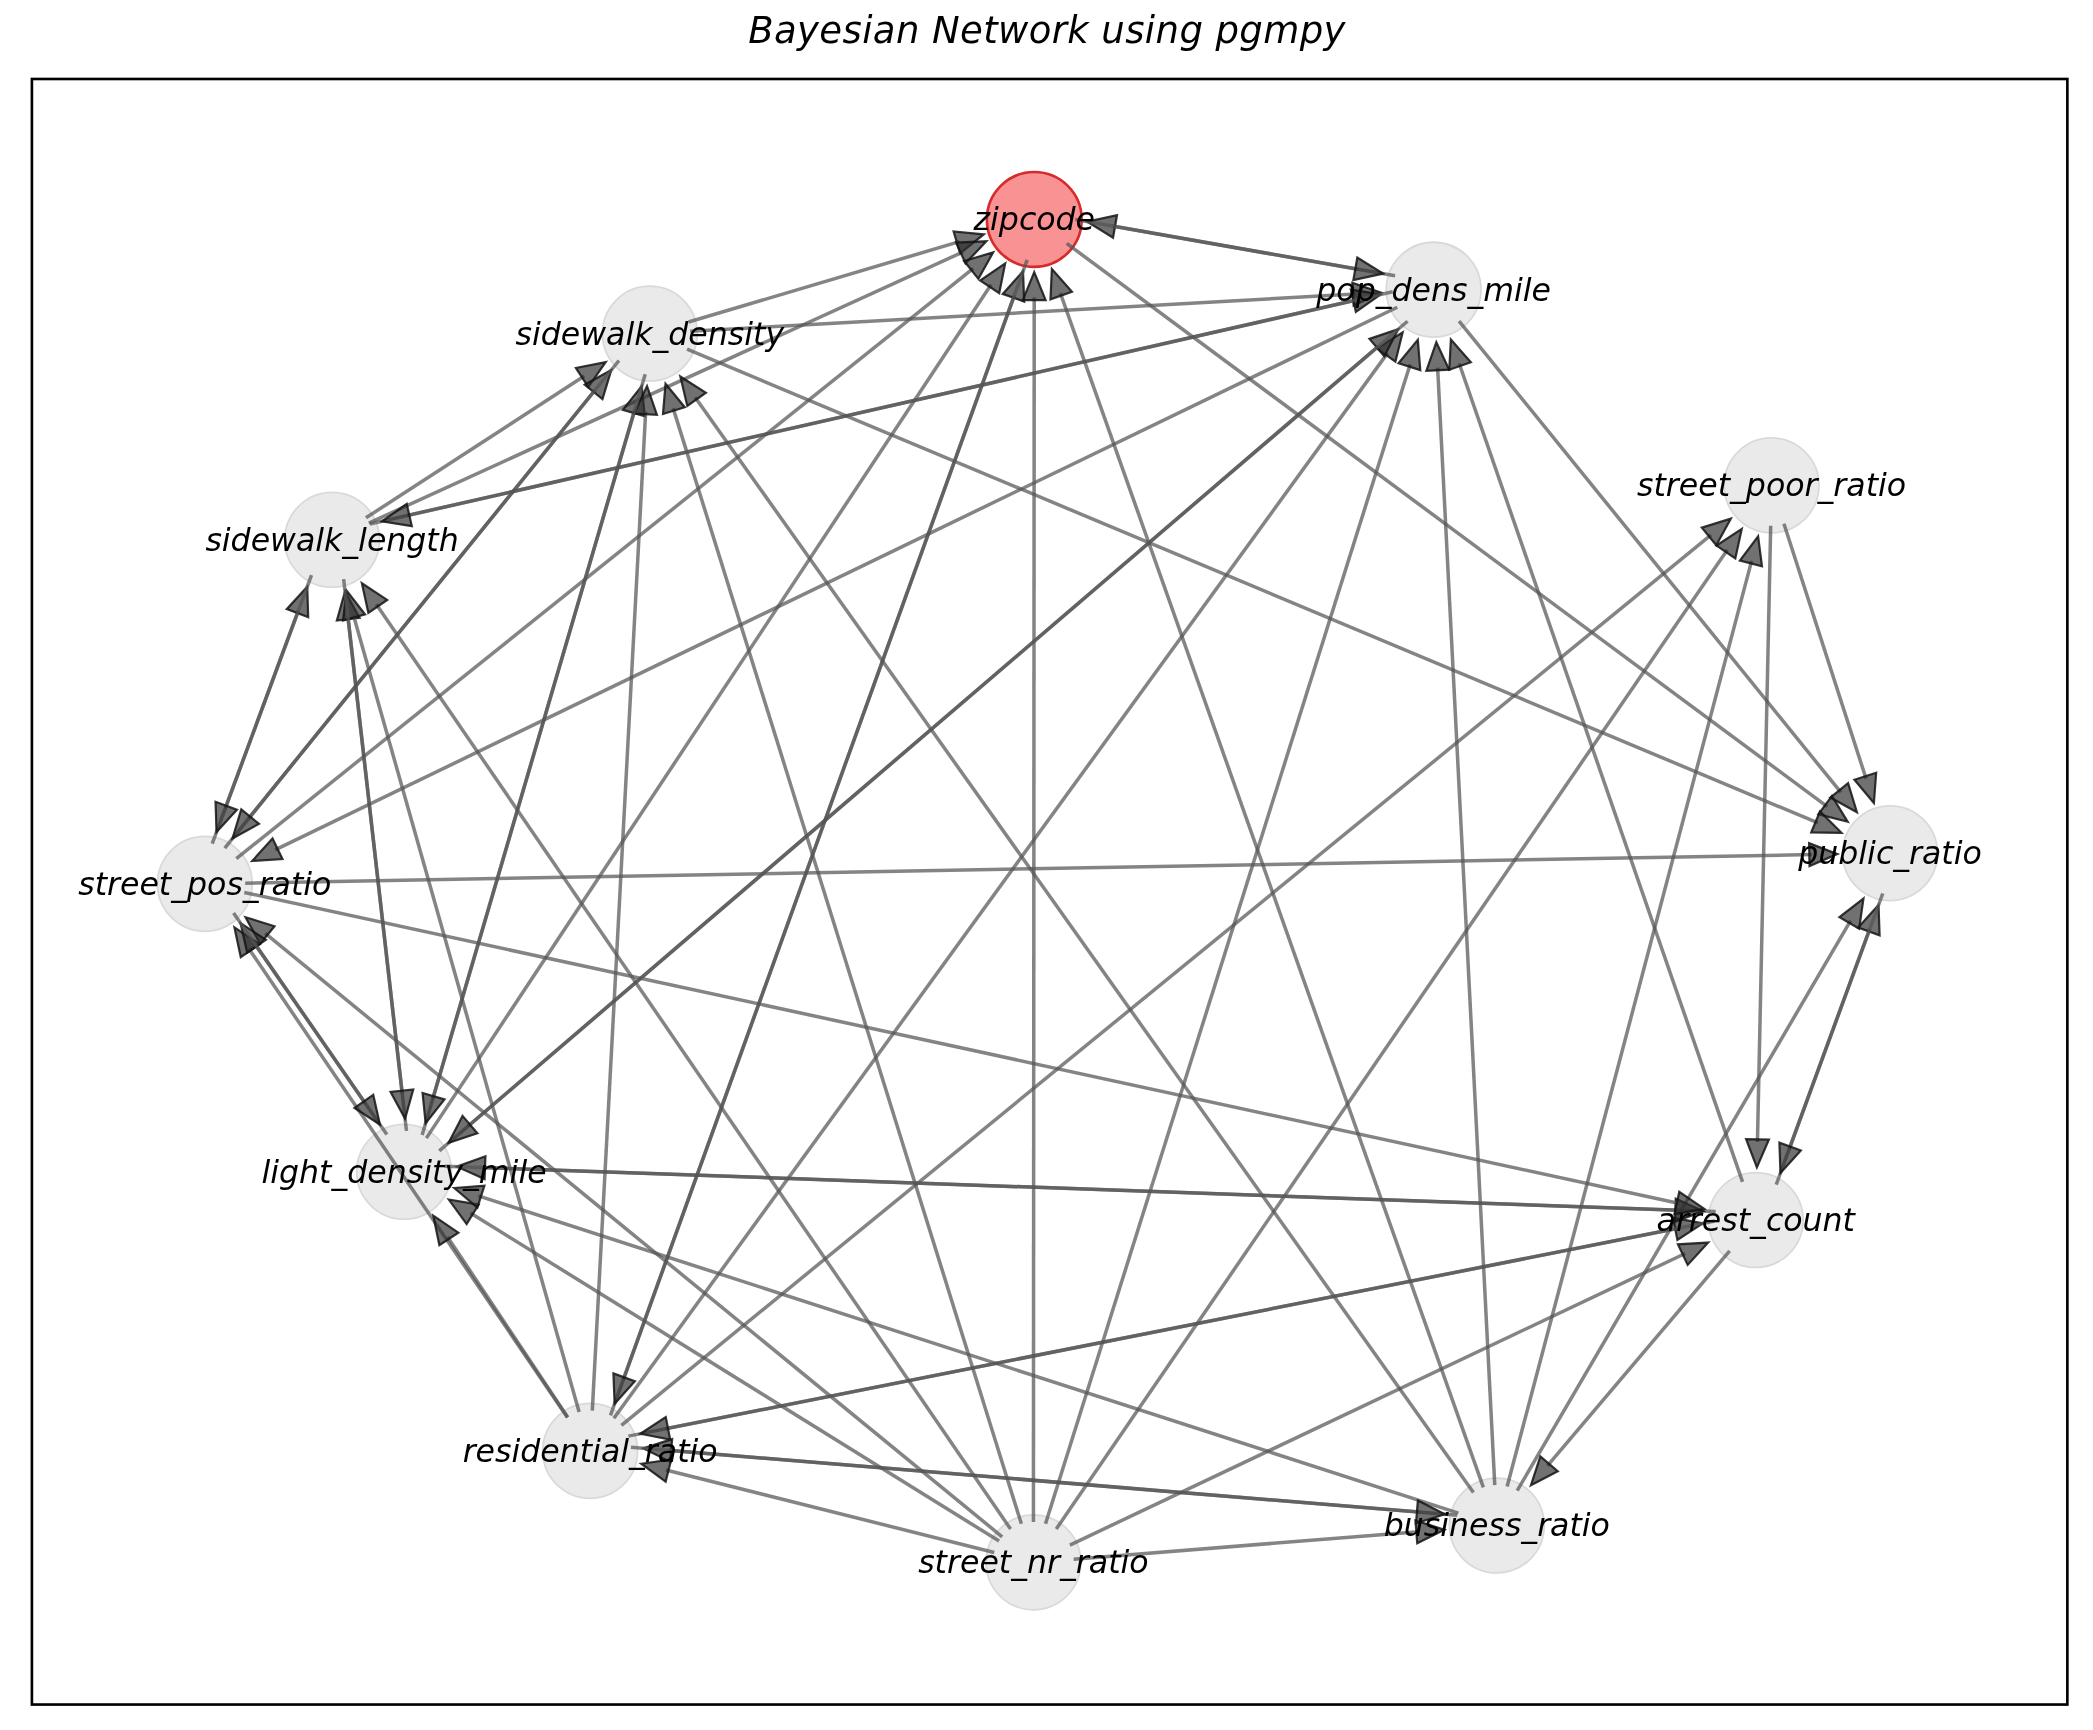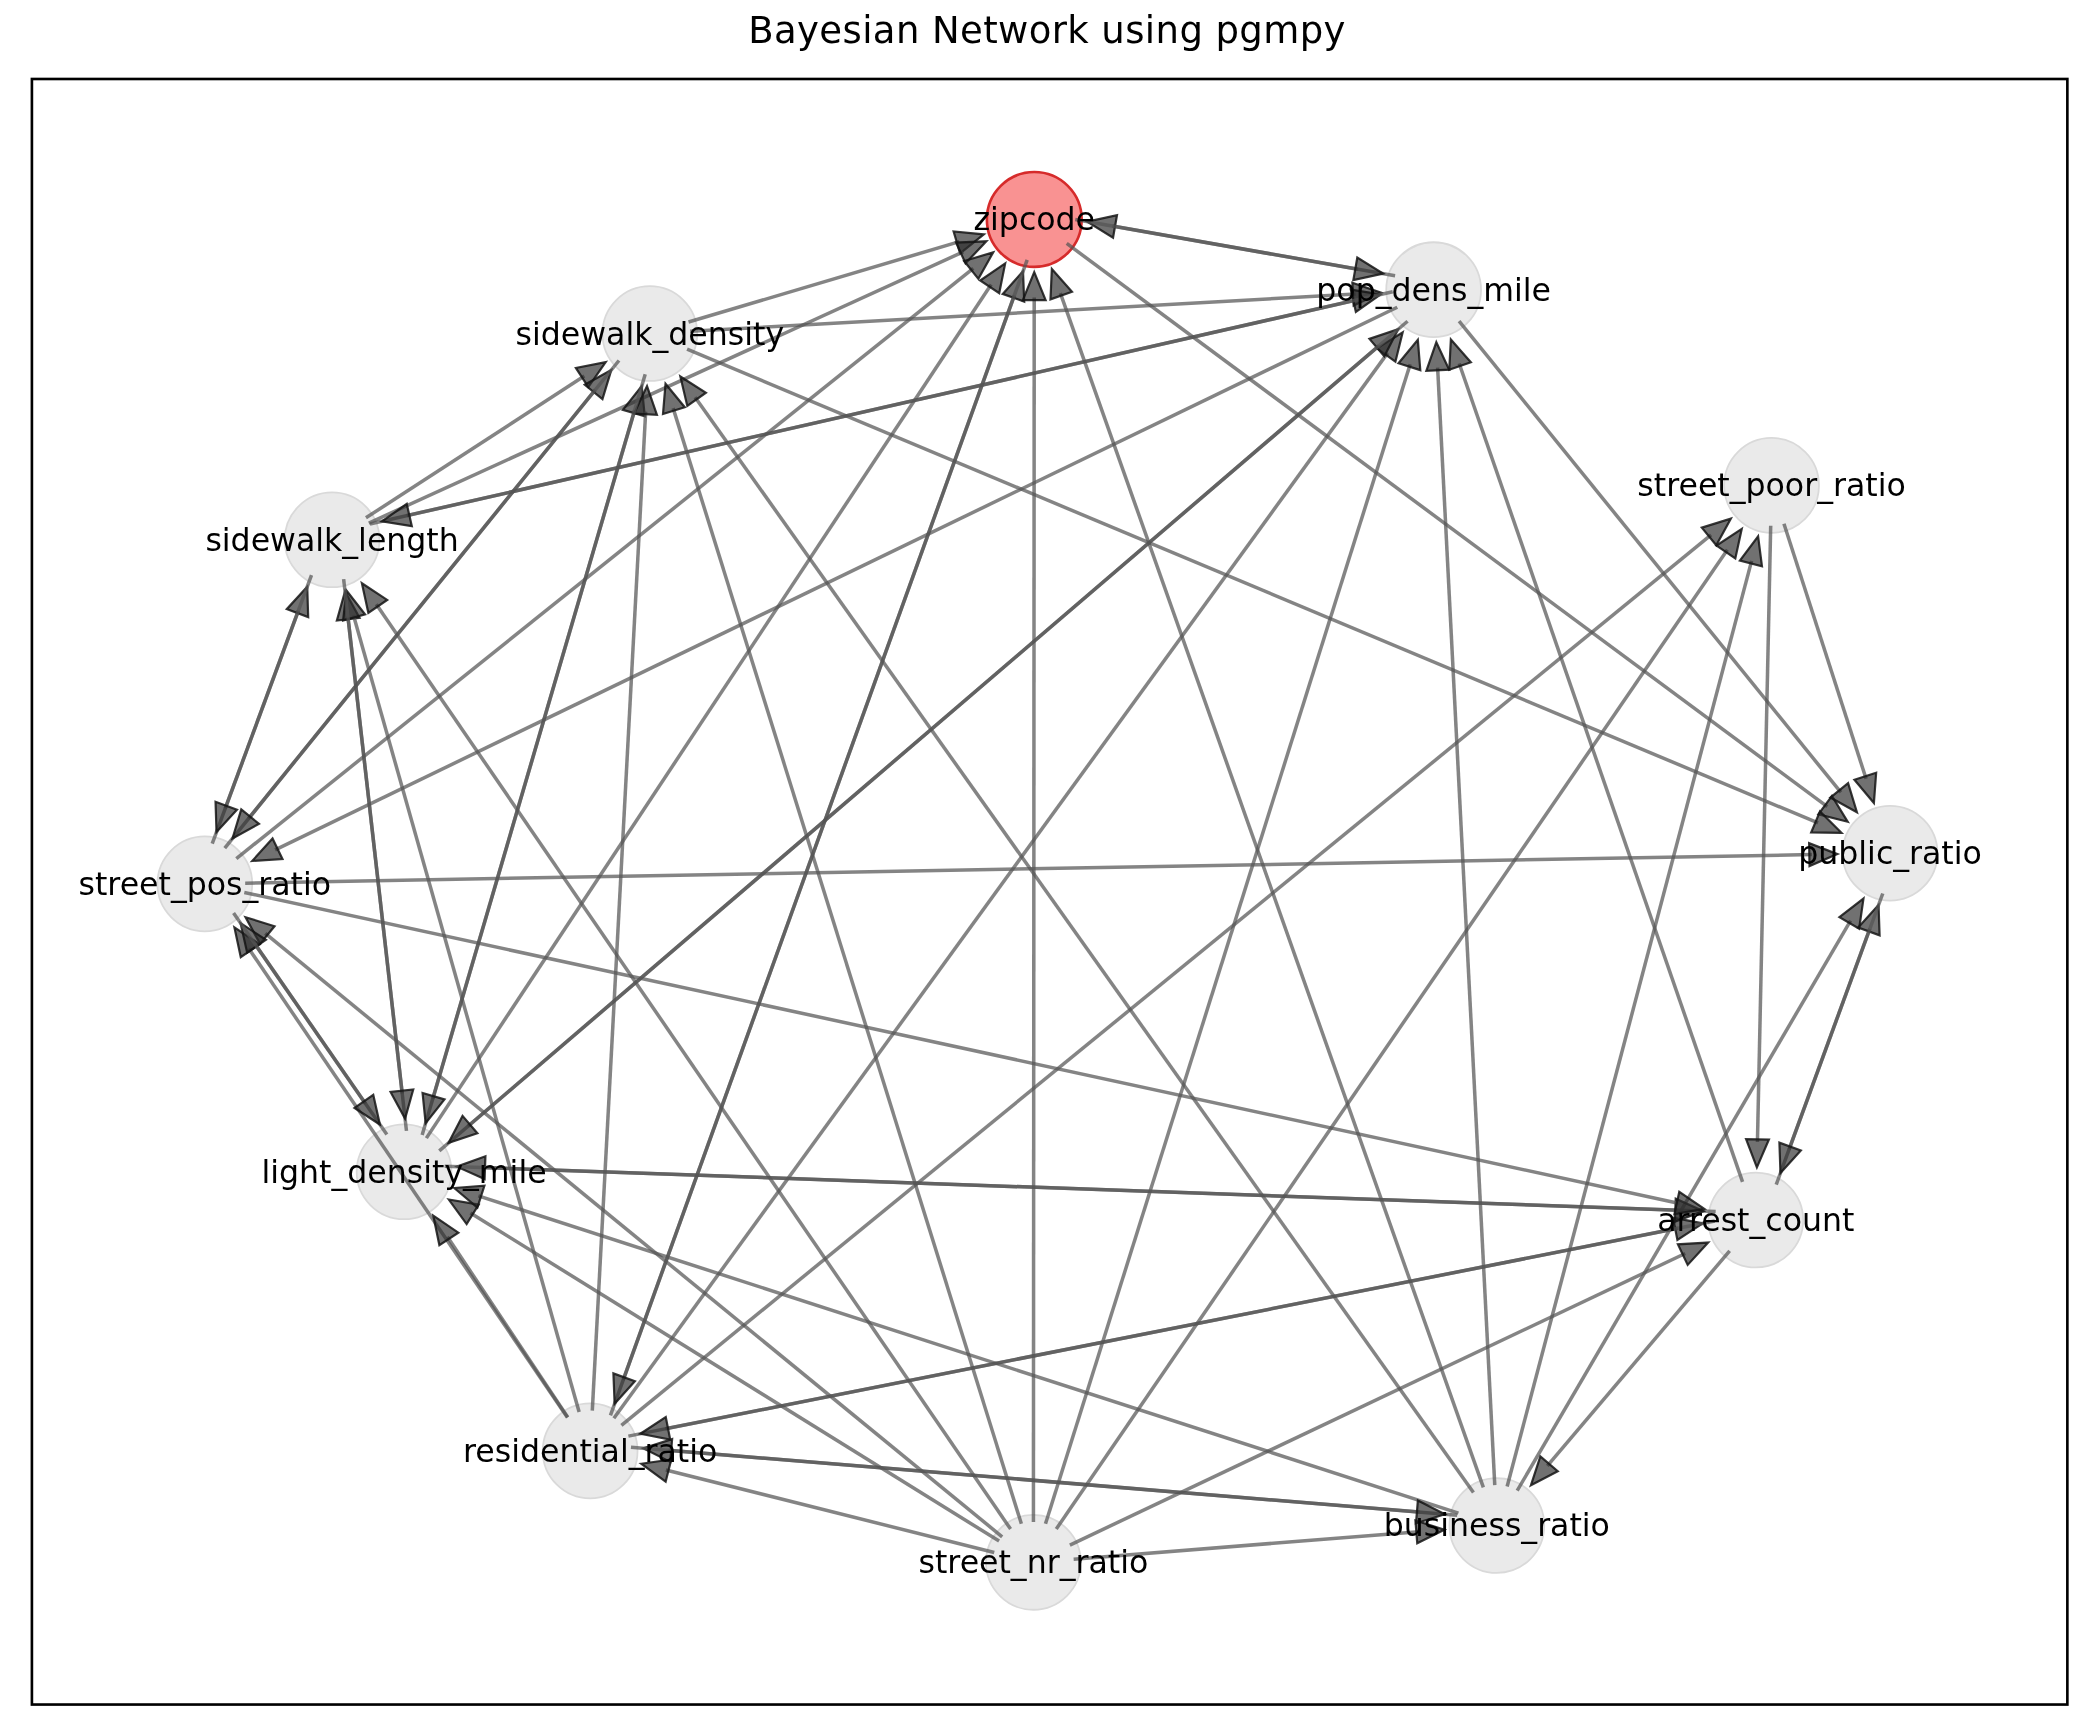--- a/index.html
+++ b/index.html
@@ -7,20 +7,21 @@
     padding: 0;
     background: #ffffff;
     font-family: "DejaVu Sans", "Liberation Sans", sans-serif;
   }
   #figure {
     position: relative;
     width: 2094px;
     height: 1730px;
     background: #ffffff;
     overflow: hidden;
+    font-style: italic;
   }
   #figure-title {
     position: absolute;
     top: 8.8px;
     left: 0;
     width: 2094px;
     text-align: center;
     font-size: 37px;
     color: #000000;
     letter-spacing: 0.4px;

